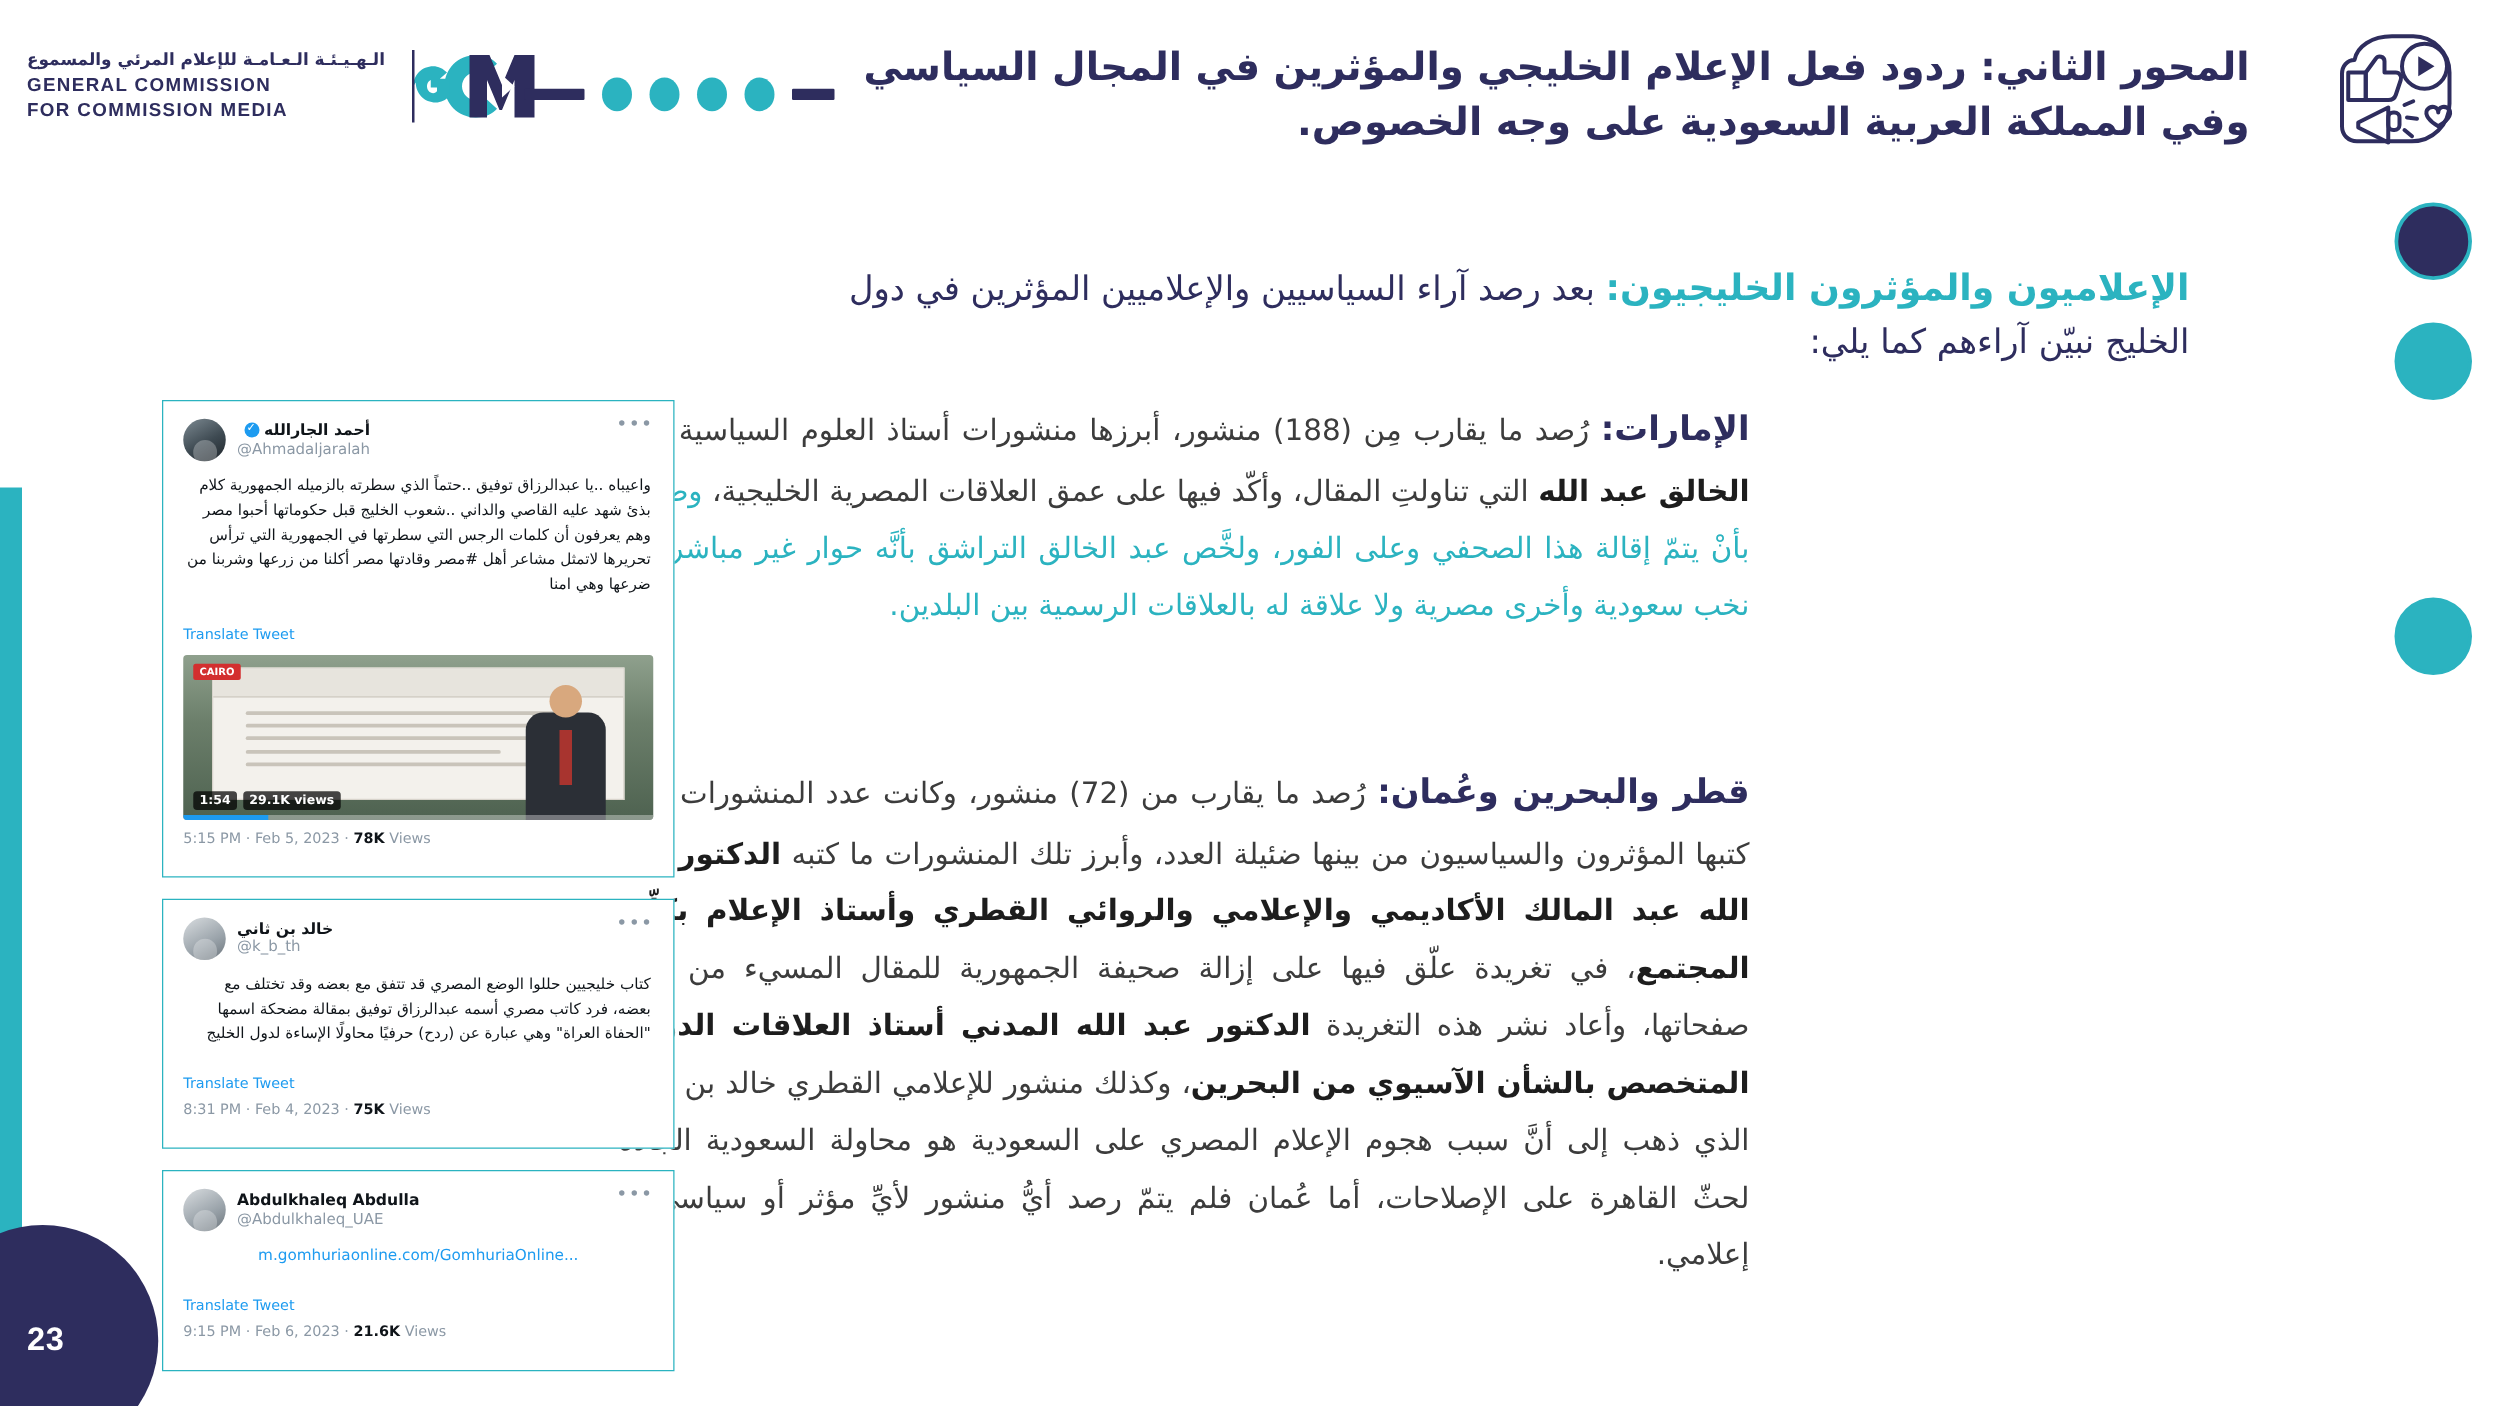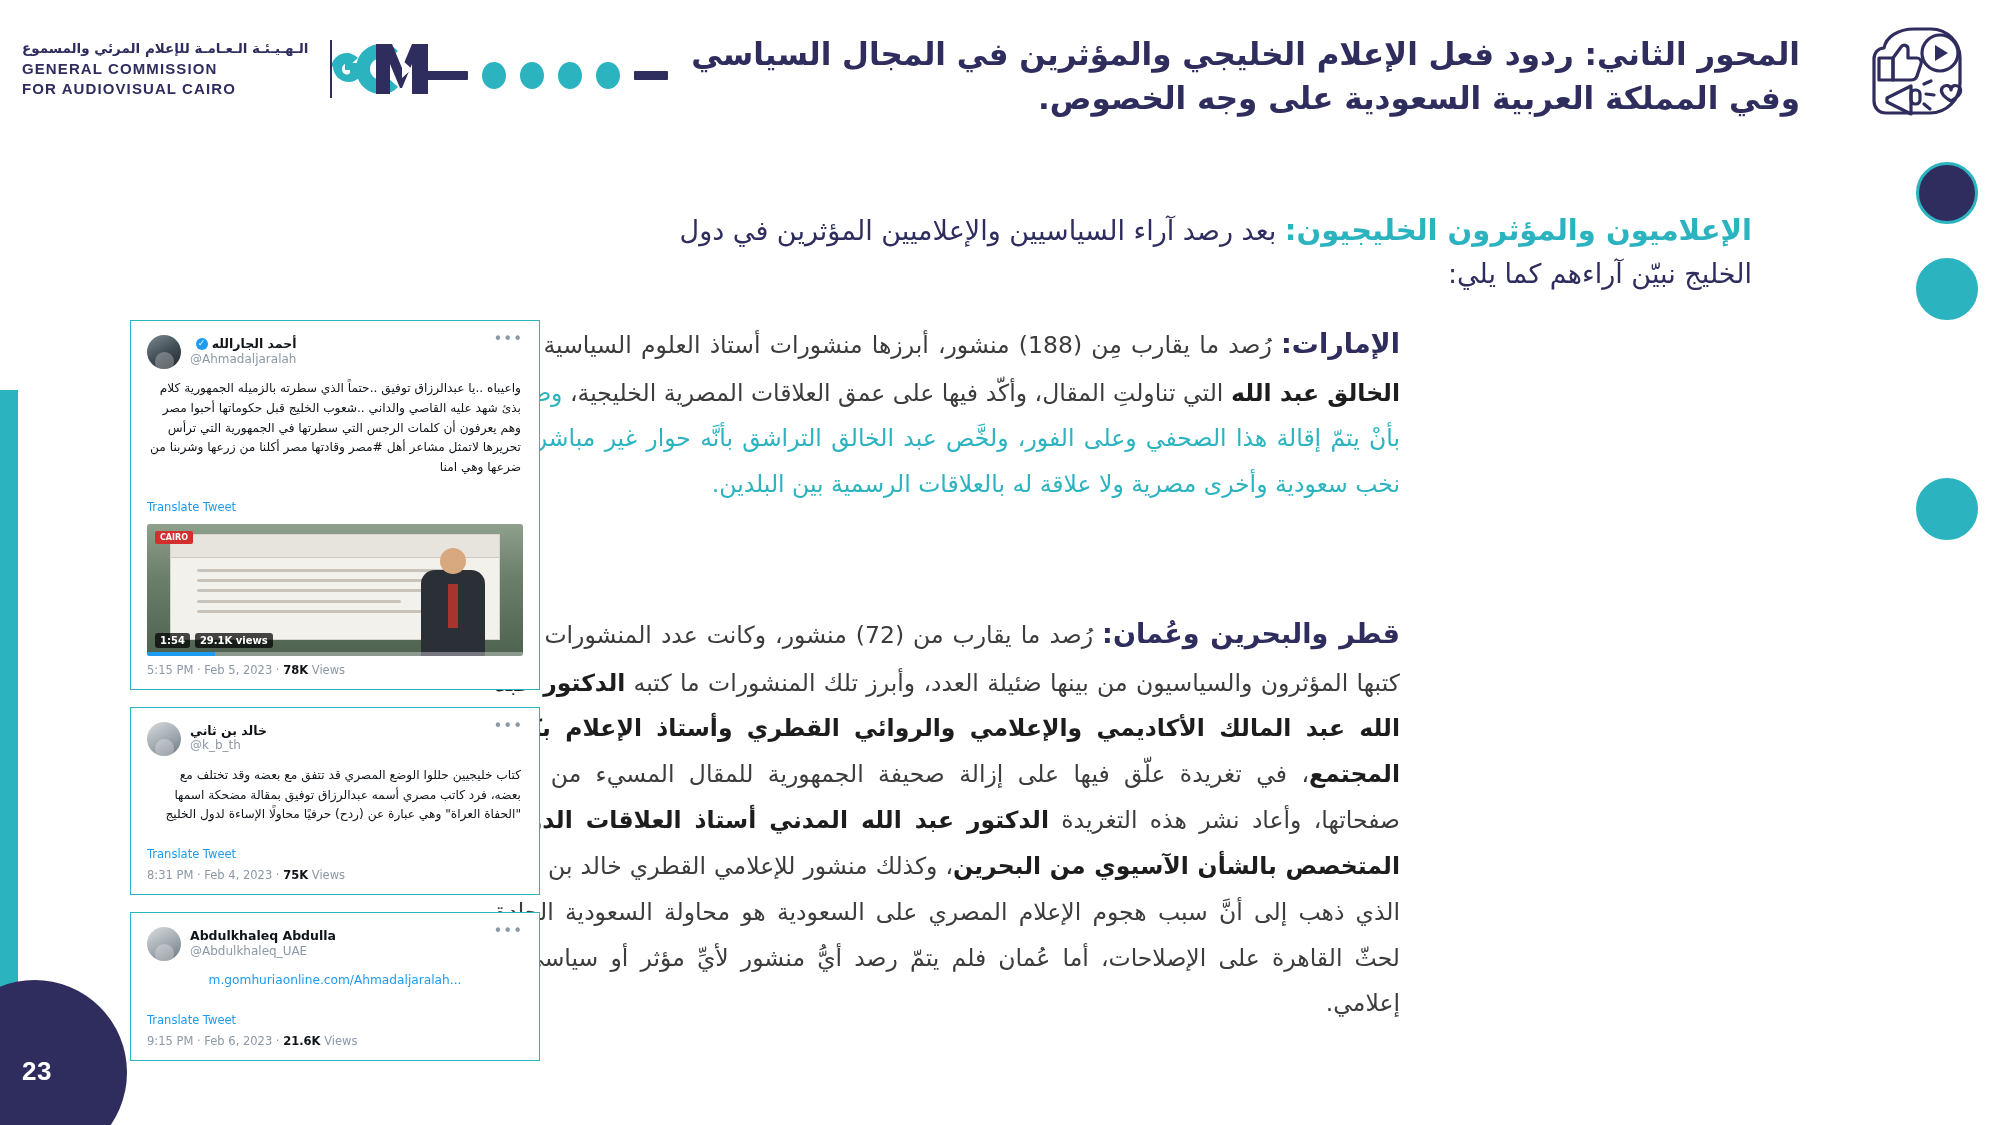--- a/index.html
+++ b/index.html
@@ -105,21 +105,21 @@
   .b{ font-weight:bold; color:#1d1d1d; }
   .teal-text{ color:#2bb3c0; }
 
   
   .tweets{
     position:absolute; left:130px; top:320px; width:410px;
   }
   .tweet-card{
     border:1.6px solid #2bb3c0;
     background:#ffffff;
-    padding:14px 16px 12px 16px;
+    padding:14px 16px 24px 16px;
     margin-bottom:17px;
     direction:ltr;
   }
   .tw-head{ display:flex; align-items:flex-start; gap:9px; position:relative; }
   .tw-avatar{
     width:34px; height:34px; border-radius:50%;
     background:linear-gradient(150deg,#7d8a92 0%,#3e4a52 55%,#20262b 100%);
     flex:0 0 34px; overflow:hidden; position:relative;
   }
   .tw-avatar.light{
@@ -224,21 +224,21 @@
     <svg width="200" height="62" viewBox="0 0 200 62">
       <path d="M40 31c0-14 11-25 25-25 7 0 13 2.5 17 7l-11 10c-2-2-4-3-6-3-6 0-11 5-11 11s5 11 11 11c2 0 4-1 6-3l11 10c-4 4.5-10 7-17 7-14 0-25-11-25-25z" fill="#2bb3c0"></path>
       <path d="M15 31c0-9 7-16 16-16 4 0 8 2 11 5l-8 7c-1-1-2-1.5-3-1.5-3 0-5 2.5-5 5.5s2 5.5 5 5.5c1 0 2-.5 3-1.5v-3h-5v-7h15v14c-3 3-7 5-11 5-9 0-16-7-16-16z" fill="#2bb3c0"></path>
       <path d="M60 6h16l10 24 10-24h16v50H96V26l-10 24h-2L74 26v30H60V6z" fill="#2e2d5e"></path>
       <path d="M86 22l10 9-10 9V22z" fill="#ffffff"></path>
     </svg>
   </div>
   <div>
     <div class="logo-text-ar">الـهـيـئـة الـعـامـة للإعلام المرئي والمسموع</div>
     <div class="logo-text-en">GENERAL  COMMISSION</div>
-    <div class="logo-text-en">FOR AUDIOVISUAL CAIRO</div>
+    <div class="logo-text-en">FOR COMMISSION MEDIA</div>
   </div>
 </div>
 <div class="logo-divider"></div>
 
 <div class="ornament">
   <div class="orn-dash small"></div>
   <div class="orn-dot"></div>
   <div class="orn-dot"></div>
   <div class="orn-dot"></div>
   <div class="orn-dot"></div>
@@ -340,21 +340,21 @@
       <div class="tw-avatar light"></div>
       <div class="tw-names">
         <div class="tw-name">
           <span>Abdulkhaleq Abdulla</span>
         </div>
         <div class="tw-handle">@Abdulkhaleq_UAE</div>
       </div>
       <div class="tw-more">•••</div>
     </div>
     <div class="tw-body">
-        <a class="tw-link">m.gomhuriaonline.com/Ahmadaljaralah...</a>
+        <a class="tw-link">m.gomhuriaonline.com/GomhuriaOnline...</a>
       </div>
     <div class="tw-translate">Translate Tweet</div>
     <div class="tw-meta">
       <span>9:15 PM · Feb 6, 2023 · </span><b>21.6K</b><span> Views</span>
     </div>
   </div>
 
 </div>
 
 </body></html>

